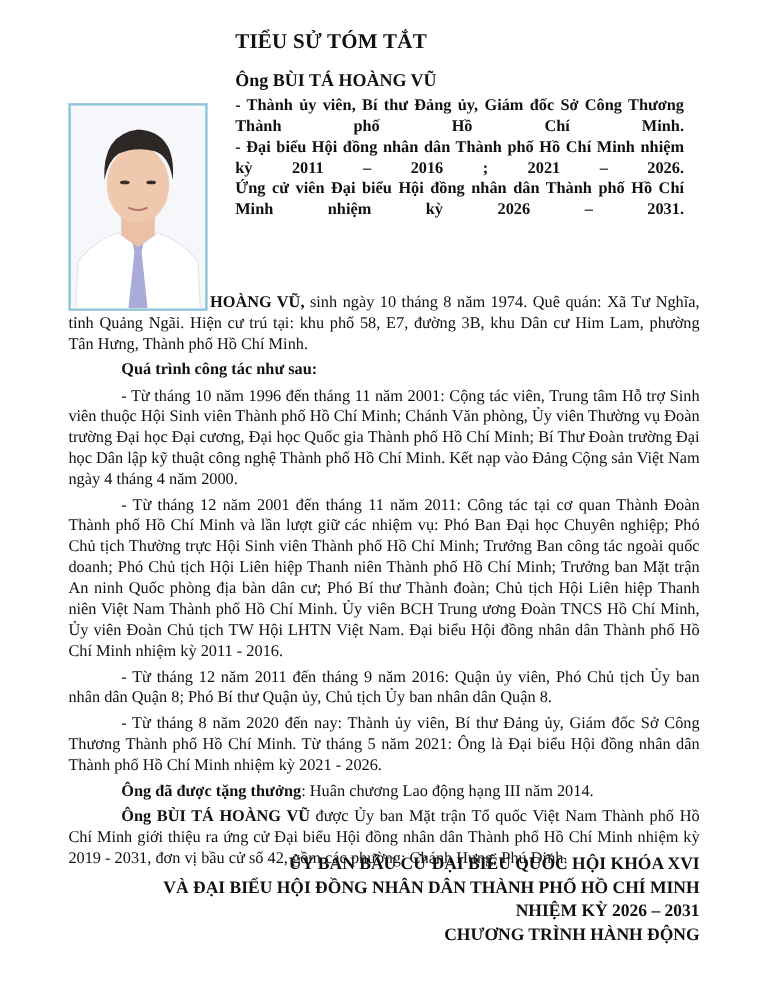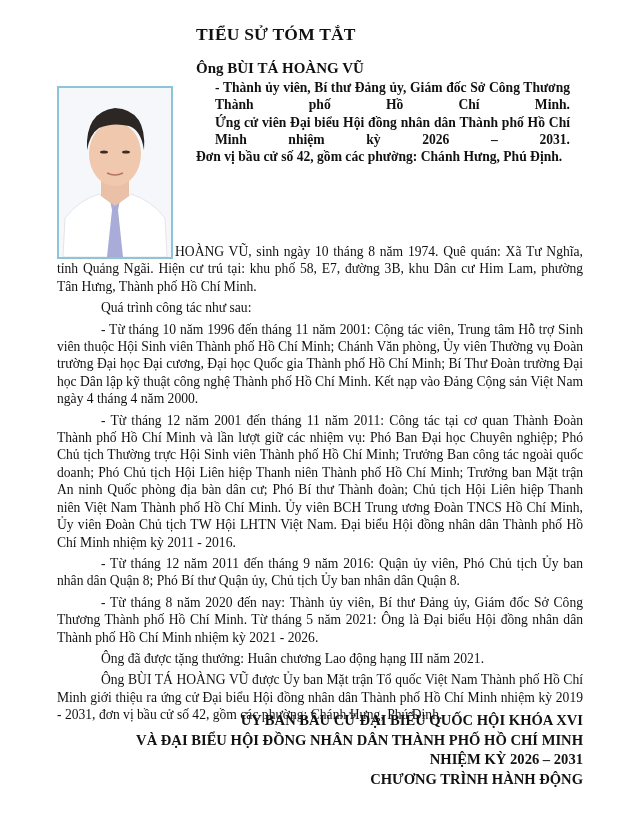--- a/index.html
+++ b/index.html
@@ -5,28 +5,28 @@
   html, body { margin: 0; padding: 0; background: #ffffff; }
   body { width: 640px; height: 828px; position: relative; overflow: hidden;
          font-family: "Liberation Serif", "DejaVu Serif", serif; color: #111; }
   .page { position: absolute; left: 0; top: 0; width: 640px; height: 806px; }
   .title { position: absolute; left: 196px; top: 24px; font-weight: bold; font-size: 17.5px; letter-spacing: 0.2px; }
   .photo { position: absolute; left: 57px; top: 86px; width: 116px; height: 173px;
            border: 2px solid #8cc5d8; box-sizing: border-box; background: #f7f8fb; overflow: hidden; }
   .summary { position: absolute; left: 196px; top: 58px; width: 374px; font-weight: bold; font-size: 13.6px; line-height: 17.3px; }
   .summary .name { font-size: 15px; line-height: 20px; margin-bottom: 1px; }
   .summary p { margin: 0; text-align: justify; text-align-last: left; }
-  .summary .just { text-align-last: justify; margin-left: 19px; }
+  .summary .just { text-align-last: justify; }
   .body { position: absolute; left: 57px; top: 243px; width: 526px; font-size: 13.6px; line-height: 17.4px; text-align: justify; }
   .body p { margin: 0 0 4px 0; }
   .body .indent { text-indent: 44px; }
   .body .first { text-indent: 118px; }
   .footer { position: absolute; left: 57px; top: 711px; width: 526px; text-align: right; font-weight: bold; font-size: 14.6px; line-height: 19.6px; }
   .footer div { white-space: nowrap; }
-  .b { font-weight: normal; }
+  .b { font-weight: bold; }
 </style>
 </head>
 <body>
 
 <div class="page">
 
   <div class="title">TIỂU SỬ TÓM TẮT</div>
 
   <div class="photo">
     <svg width="112" height="169" viewBox="0 0 112 169">
@@ -45,32 +45,32 @@
       <ellipse cx="45" cy="64" rx="4" ry="1.6" fill="#3b2c26"></ellipse>
       <ellipse cx="67" cy="64" rx="4" ry="1.6" fill="#3b2c26"></ellipse>
 
       <path d="M48 85 Q56 89 64 85" stroke="#b27467" stroke-width="1.5" fill="none"></path>
     </svg>
   </div>
 
   <div class="summary">
     <div class="name">Ông BÙI TÁ HOÀNG VŨ</div>
     <p class="just">- Thành ủy viên, Bí thư Đảng ủy, Giám đốc Sở Công Thương Thành phố Hồ Chí Minh.</p>
+    <p class="just">- Đại biểu Hội đồng nhân dân Thành phố Hồ Chí Minh nhiệm kỳ 2011 – 2016 ; 2021 – 2026.</p>
     <p class="just">Ứng cử viên Đại biểu Hội đồng nhân dân Thành phố Hồ Chí Minh nhiệm kỳ 2026 – 2031.</p>
-    <p>Đơn vị bầu cử số 42, gồm các phường: Chánh Hưng, Phú Định.</p>
   </div>
 
   <div class="body">
     <p class="first"><span class="b">HOÀNG VŨ,</span><span> sinh ngày 10 tháng 8 năm 1974. Quê quán: Xã Tư Nghĩa, tỉnh Quảng Ngãi. Hiện cư trú tại: khu phố 58, E7, đường 3B, khu Dân cư Him Lam, phường Tân Hưng, Thành phố Hồ Chí Minh.</span></p>
     <p class="indent b">Quá trình công tác như sau:</p>
     <p class="indent">- Từ tháng 10 năm 1996 đến tháng 11 năm 2001: Cộng tác viên, Trung tâm Hỗ trợ Sinh viên thuộc Hội Sinh viên Thành phố Hồ Chí Minh; Chánh Văn phòng, Ủy viên Thường vụ Đoàn trường Đại học Đại cương, Đại học Quốc gia Thành phố Hồ Chí Minh; Bí Thư Đoàn trường Đại học Dân lập kỹ thuật công nghệ Thành phố Hồ Chí Minh. Kết nạp vào Đảng Cộng sản Việt Nam ngày 4 tháng 4 năm 2000.</p>
     <p class="indent">- Từ tháng 12 năm 2001 đến tháng 11 năm 2011: Công tác tại cơ quan Thành Đoàn Thành phố Hồ Chí Minh và lần lượt giữ các nhiệm vụ: Phó Ban Đại học Chuyên nghiệp; Phó Chủ tịch Thường trực Hội Sinh viên Thành phố Hồ Chí Minh; Trưởng Ban công tác ngoài quốc doanh; Phó Chủ tịch Hội Liên hiệp Thanh niên Thành phố Hồ Chí Minh; Trưởng ban Mặt trận An ninh Quốc phòng địa bàn dân cư; Phó Bí thư Thành đoàn; Chủ tịch Hội Liên hiệp Thanh niên Việt Nam Thành phố Hồ Chí Minh. Ủy viên BCH Trung ương Đoàn TNCS Hồ Chí Minh, Ủy viên Đoàn Chủ tịch TW Hội LHTN Việt Nam. Đại biểu Hội đồng nhân dân Thành phố Hồ Chí Minh nhiệm kỳ 2011 - 2016.</p>
     <p class="indent">- Từ tháng 12 năm 2011 đến tháng 9 năm 2016: Quận ủy viên, Phó Chủ tịch Ủy ban nhân dân Quận 8; Phó Bí thư Quận ủy, Chủ tịch Ủy ban nhân dân Quận 8.</p>
     <p class="indent">- Từ tháng 8 năm 2020 đến nay: Thành ủy viên, Bí thư Đảng ủy, Giám đốc Sở Công Thương Thành phố Hồ Chí Minh. Từ tháng 5 năm 2021: Ông là Đại biểu Hội đồng nhân dân Thành phố Hồ Chí Minh nhiệm kỳ 2021 - 2026.</p>
-    <p class="indent"><span class="b">Ông đã được tặng thưởng</span><span>: Huân chương Lao động hạng III năm 2021.</span></p>
+    <p class="indent"><span class="b">Ông đã được tặng thưởng</span><span>: Huân chương Lao động hạng III năm 2014.</span></p>
     <p class="indent"><span class="b">Ông BÙI TÁ HOÀNG VŨ</span><span> được Ủy ban Mặt trận Tổ quốc Việt Nam Thành phố Hồ Chí Minh giới thiệu ra ứng cử Đại biểu Hội đồng nhân dân Thành phố Hồ Chí Minh nhiệm kỳ 2019 - 2031, đơn vị bầu cử số 42, gồm các phường: Chánh Hưng, Phú Định.</span></p>
   </div>
 
   <div class="footer">
     <div>ỦY BAN BẦU CỬ ĐẠI BIỂU QUỐC HỘI KHÓA XVI</div>
     <div>VÀ ĐẠI BIỂU HỘI ĐỒNG NHÂN DÂN THÀNH PHỐ HỒ CHÍ MINH</div>
     <div>NHIỆM KỲ 2026 – 2031</div>
     <div>CHƯƠNG TRÌNH HÀNH ĐỘNG</div>
   </div>
 

